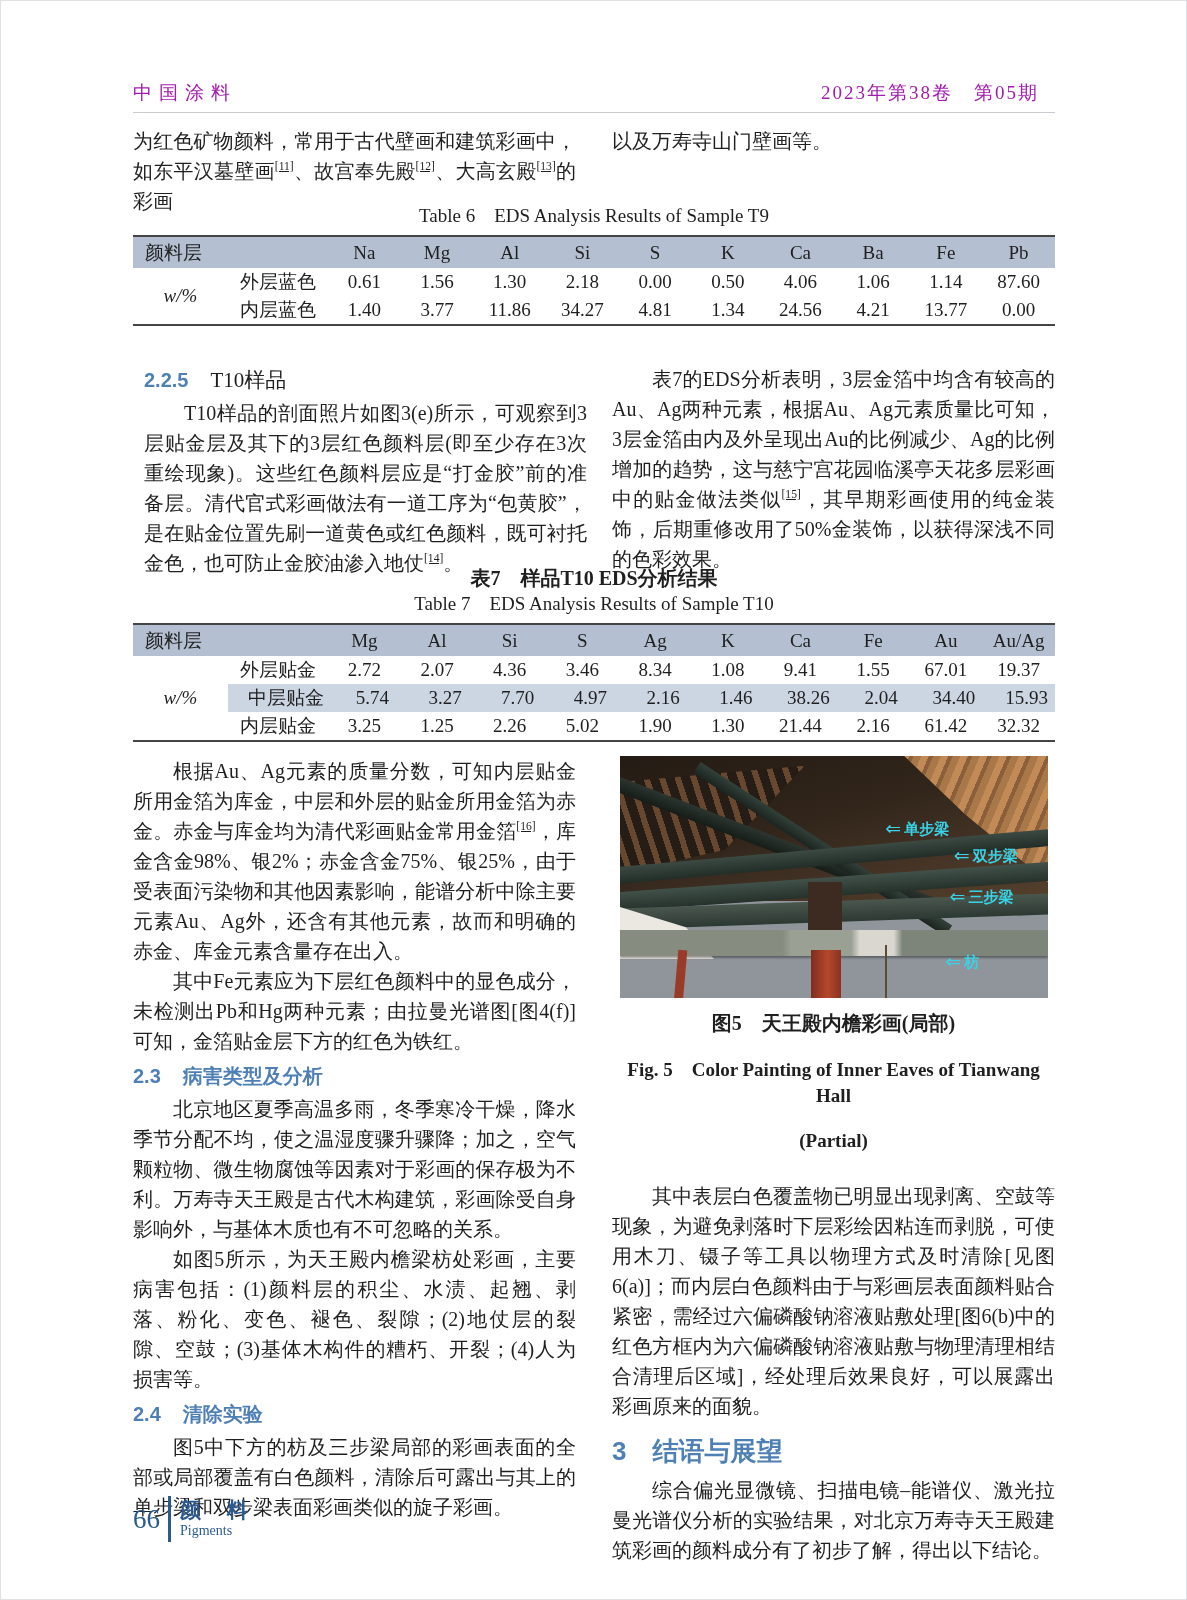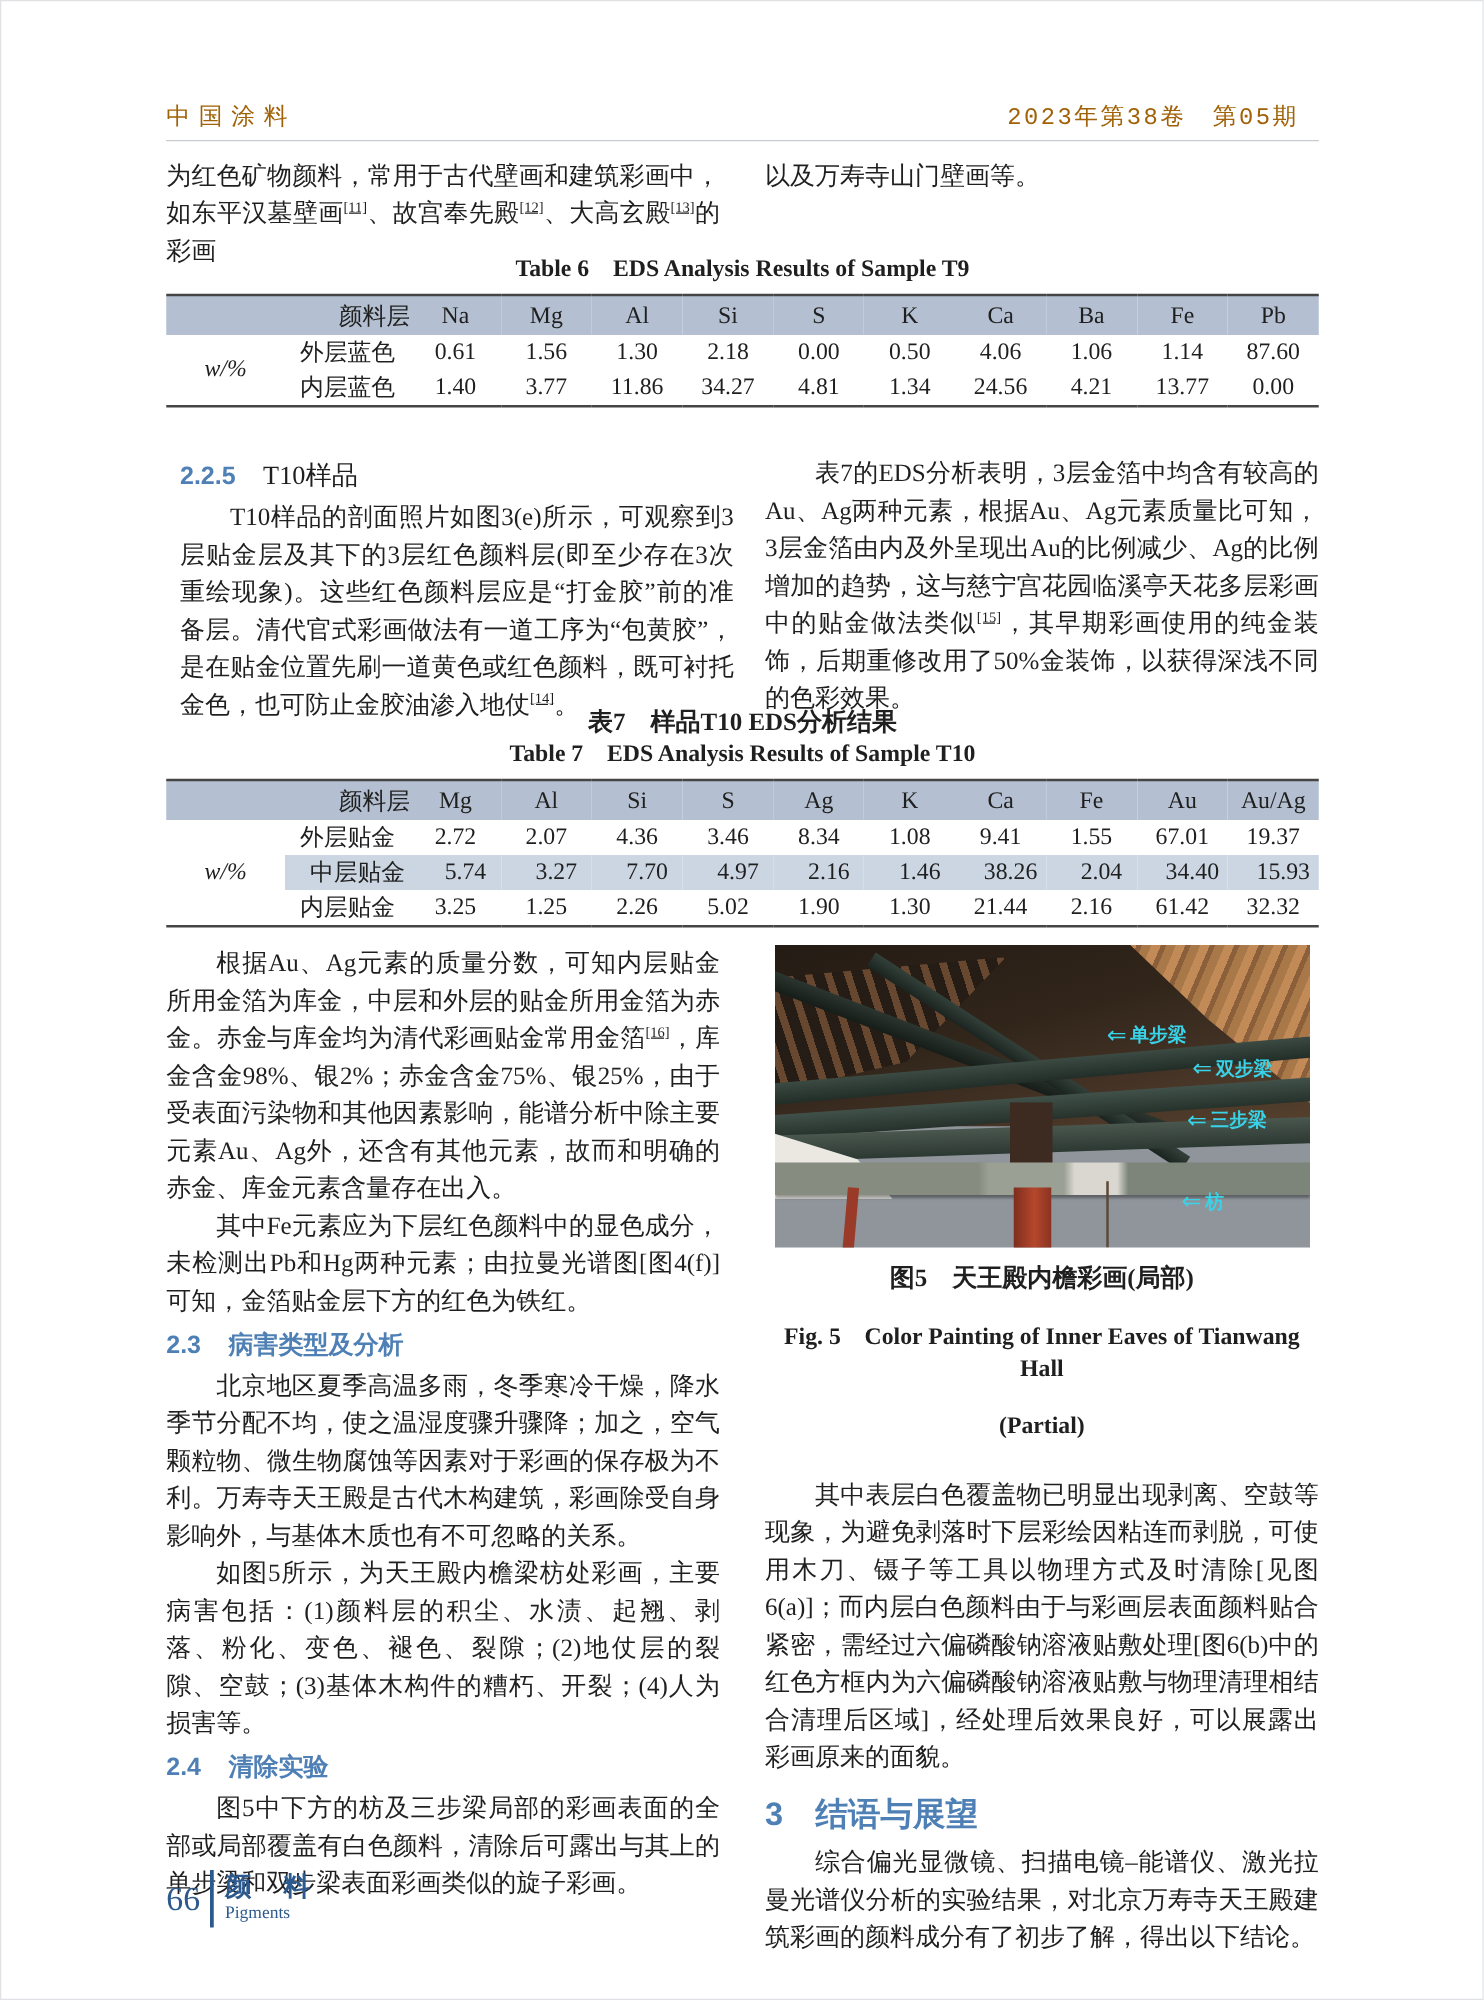--- a/index.html
+++ b/index.html
@@ -3,38 +3,38 @@
 <meta charset="utf-8">
 <style>
   html,body{margin:0;padding:0;}
   body{
     width:1187px;height:1600px;position:relative;background:#ffffff;
     font-family:"Liberation Serif","DejaVu Serif",serif;color:#1f1f1f;
     overflow:hidden;
   }
   .page-edge{position:absolute;inset:0;border:1px solid #dfe1e4;pointer-events:none;}
   
-  .hdr{position:absolute;top:80px;font-family:Liberation Mono, monospace;
-       font-size:19px;color:#a16207;}
+  .hdr{position:absolute;top:80px;font-family:Liberation Serif, serif;
+       font-size:19px;color:#a21caf;}
   #hdr-left{left:133px;letter-spacing:7px;}
   #hdr-right{right:148px;letter-spacing:2px;}
   #hdr-rule{position:absolute;left:133px;top:112px;width:922px;height:1px;background:#c8ccd0;}
   
   .col{position:absolute;width:443px;font-size:20px;line-height:30px;}
   .para{margin:0;text-align:justify;text-indent:2em;}
   .para.noindent{text-indent:0;}
   sup{font-size:0.58em;line-height:0;text-decoration:underline;}
   
   .tbl-block{position:absolute;left:133px;width:922px;}
   .tbl-title{text-align:center;font-weight:bold;font-size:20px;line-height:24px;margin:0;}
-  .tbl-title-en{text-align:center;font-weight:bold;font-size:19px;line-height:24px;margin:2px 0 0 0;}
+  .tbl-title-en{text-align:center;font-weight:normal;font-size:19px;line-height:24px;margin:2px 0 0 0;}
   table.data-table{width:922px;border-collapse:collapse;table-layout:fixed;margin-top:7px;
     border-top:2px solid #454545;border-bottom:2px solid #454545;font-size:19px;}
   table.data-table th{background:#b4c0d1;font-weight:normal;height:31px;text-align:center;padding:0;}
-  table.data-table th.th-first{text-align:right;padding-left:24px;}
+  table.data-table th.th-first{text-align:left;padding-left:12px;}
   table.data-table td{height:28px;text-align:center;padding:0;}
   table.data-table td.wpct{font-style:italic;}
   table.data-table td.striped{background:#ccd6e3;padding-left:16px;}
   
   .subhead{font-family:"Liberation Sans","DejaVu Sans",sans-serif;color:#4e7fb5;
     font-size:20px;line-height:32px;margin:4px 0 2px 0;font-weight:bold;}
   .subhead .num{margin-right:22px;}
   .subhead .black-title{color:#1f1f1f;font-family:"Liberation Serif","DejaVu Serif",serif;font-weight:normal;font-size:21px;}
   .bighead{font-family:"Liberation Sans","DejaVu Sans",sans-serif;color:#4e7fb5;
     font-size:26px;line-height:40px;margin:10px 0 4px 0;font-weight:bold;}

